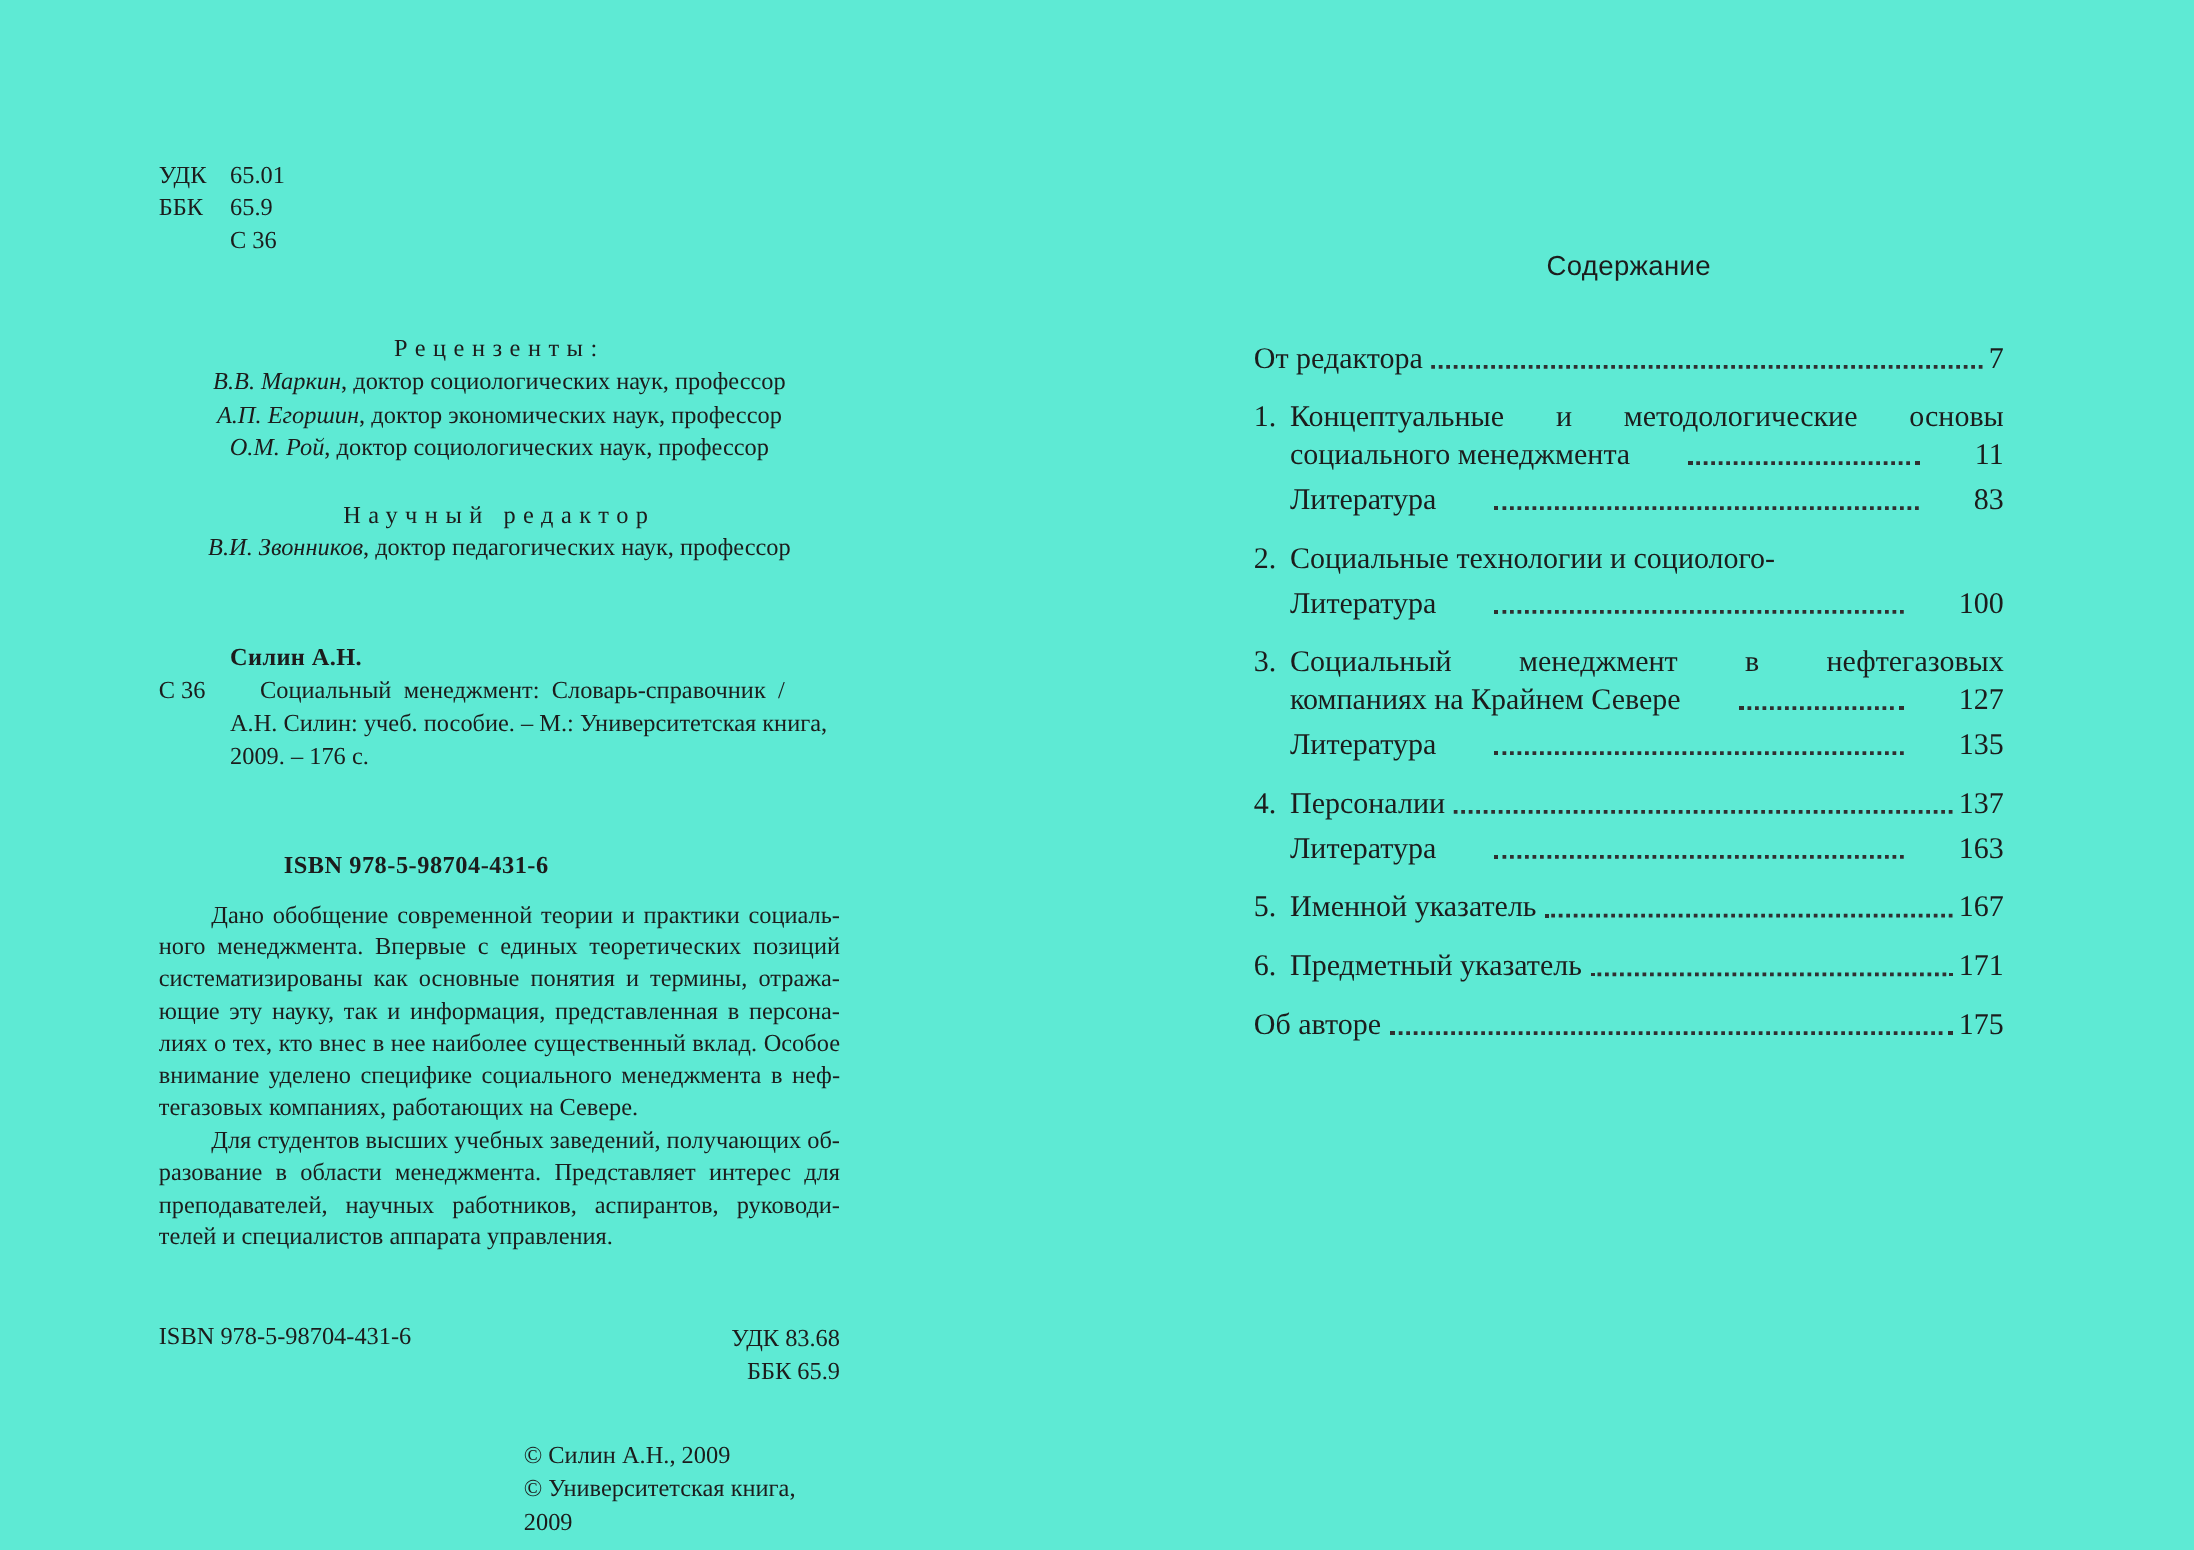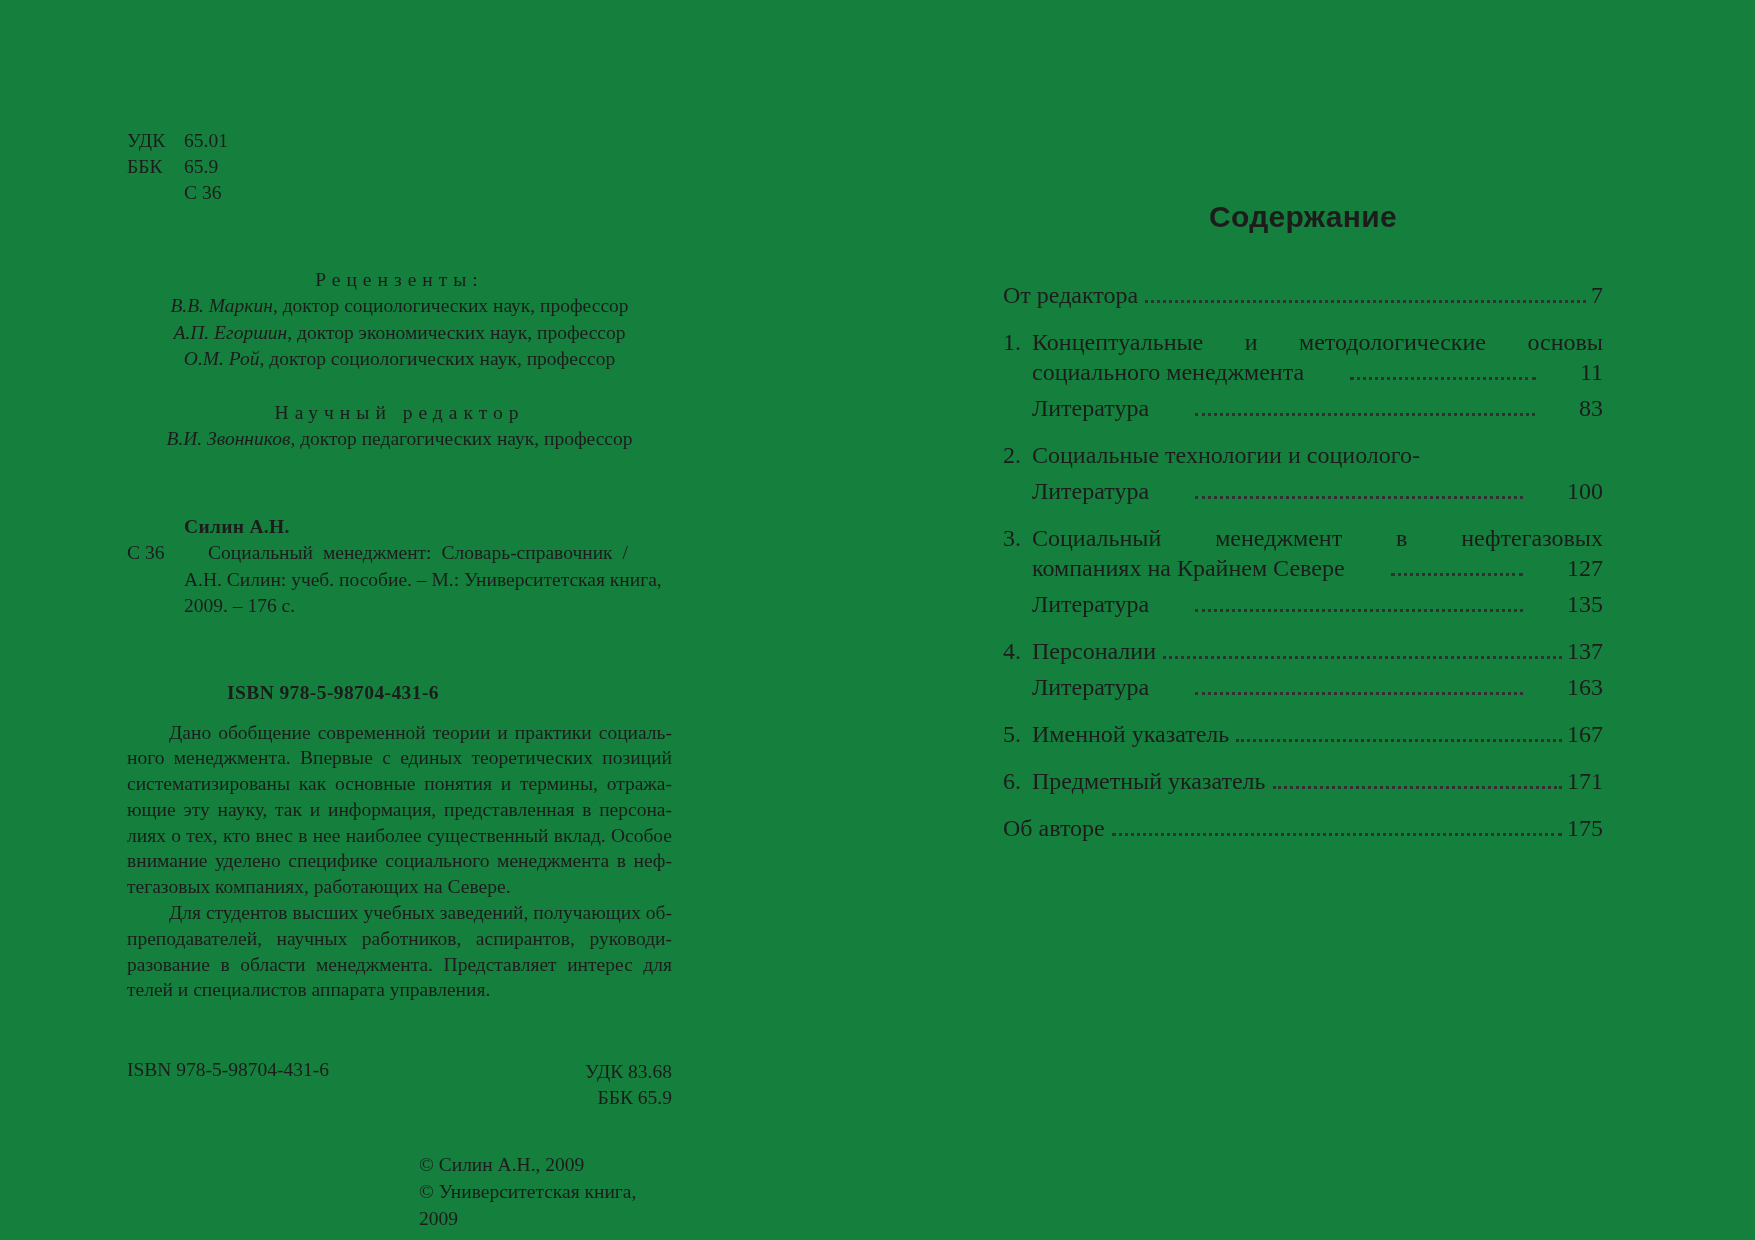--- a/index.html
+++ b/index.html
@@ -1,17 +1,17 @@
 <!DOCTYPE html>
 <html><head>
 <meta charset="utf-8">
 <style>
   html,body{margin:0;padding:0;background:#e8e8e8;}
   .canvas{
-    position:relative;width:1755px;height:1240px;background:#15803d;
+    position:relative;width:1755px;height:1240px;background:#5eead4;
     font-family:"Liberation Serif","DejaVu Serif",serif;color:#1c1c1c;
     overflow:hidden;
   }
   
   .left-col{position:absolute;left:127px;top:128px;width:545px;font-size:19.5px;}
   .udk-row{display:flex;line-height:26px;}
   .udk-label{width:57px;flex:none;}
   .udk-code{margin-left:57px;line-height:26px;}
 
   .center-block{text-align:center;}
@@ -36,22 +36,22 @@
   .aline.first{text-indent:42px;}
   .aline.last{text-align:left;text-align-last:left;}
 
   .bottom-row{margin-top:56px;display:flex;justify-content:space-between;align-items:flex-start;}
   .codes{text-align:right;line-height:26px;}
   .copyrights{margin-top:40px;margin-left:292px;line-height:27px;}
 
   
   .right-col{position:absolute;left:1003px;top:200px;width:600px;font-size:24px;}
   .toc-title{
-    font-family:"Liberation Sans","DejaVu Sans",sans-serif;font-weight:bold;
-    font-size:30px;text-align:center;letter-spacing:.3px;
+    font-family:"Liberation Sans","DejaVu Sans",sans-serif;font-weight:normal;
+    font-size:22px;text-align:center;letter-spacing:.3px;
   }
   .toc-list{margin-top:46px;}
   .trow{display:flex;line-height:30px;}
   .tnum{width:29px;flex:none;}
   .ind{padding-left:29px;gap:39px;}
   .gl{margin-top:17px;}
   .gs{margin-top:6px;}
   .ttxt{flex:none;white-space:nowrap;}
   .trow.stretch .ttxt{flex:1;white-space:normal;text-align:justify;text-align-last:justify;}
   .dots{flex:1;border-bottom:3px dotted #303030;margin:0 2px 7px 7px;min-width:12px;}
@@ -112,22 +112,22 @@
 
     <div class="annotation">
       <div class="aline first">Дано обобщение современной теории и практики социаль-</div>
       <div class="aline">ного менеджмента. Впервые с единых теоретических позиций</div>
       <div class="aline">систематизированы как основные понятия и термины, отража-</div>
       <div class="aline">ющие эту науку, так и информация, представленная в персона-</div>
       <div class="aline">лиях о тех, кто внес в нее наиболее существенный вклад. Особое</div>
       <div class="aline">внимание уделено специфике социального менеджмента в неф-</div>
       <div class="aline last">тегазовых компаниях, работающих на Севере.</div>
       <div class="aline first">Для студентов высших учебных заведений, получающих об-</div>
+      <div class="aline">разование в области менеджмента. Представляет интерес для</div>
       <div class="aline">преподавателей, научных работников, аспирантов, руководи-</div>
-      <div class="aline">разование в области менеджмента. Представляет интерес для</div>
       <div class="aline last">телей и специалистов аппарата управления.</div>
     </div>
 
     <div class="bottom-row">
       <span>ISBN 978-5-98704-431-6</span>
       <span class="codes">
         <span>УДК 83.68</span><br>
         <span>ББК 65.9</span>
       </span>
     </div>

